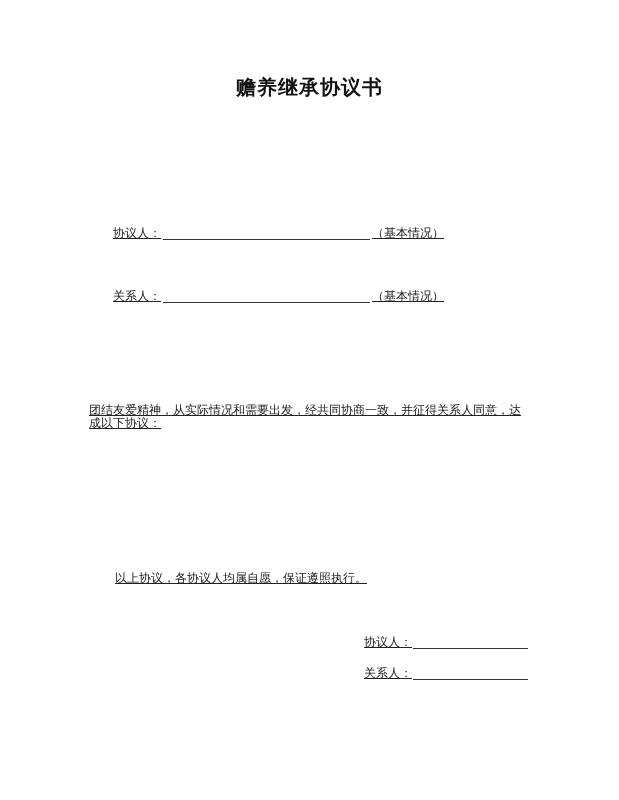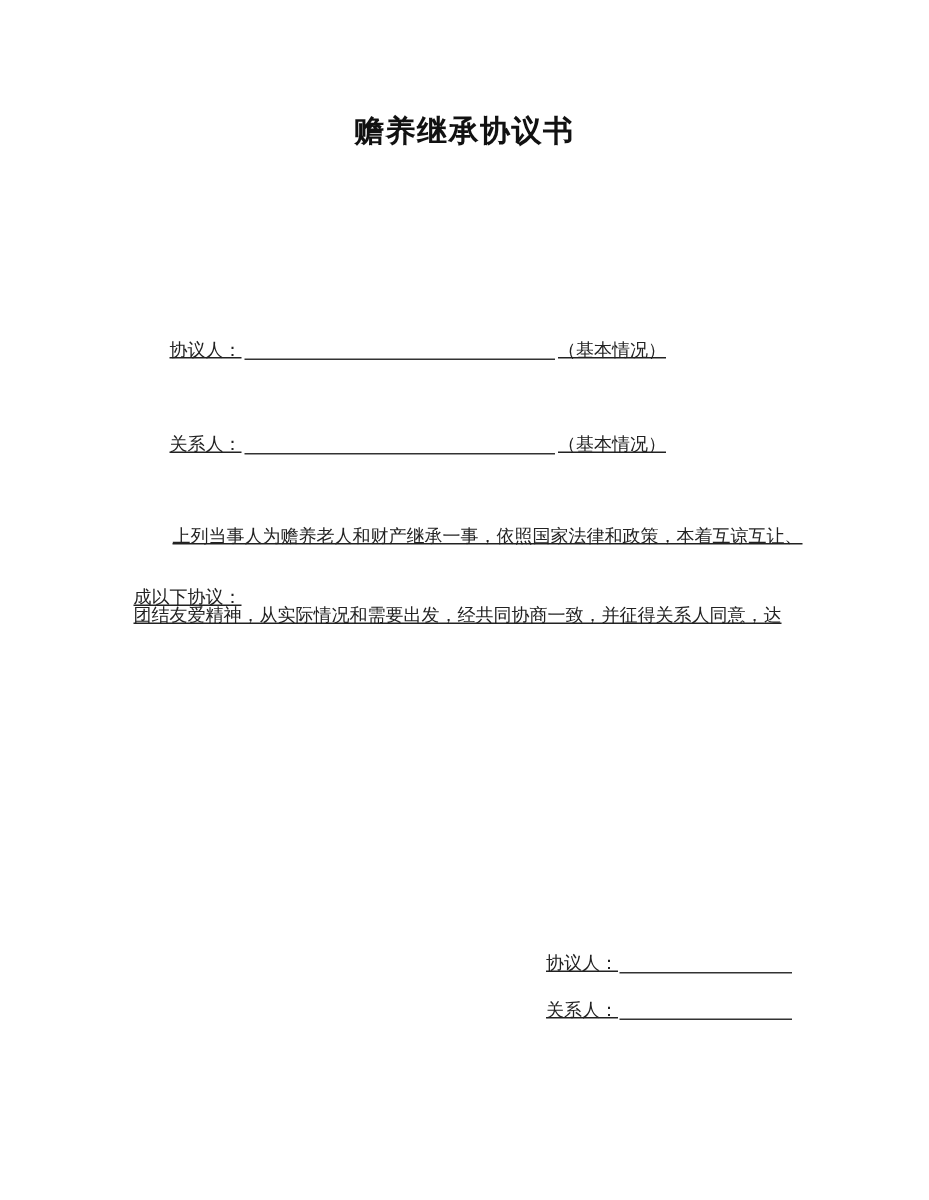--- a/index.html
+++ b/index.html
@@ -24,24 +24,24 @@
   <div class="title">赡养继承协议书</div>
 
   <div class="txt" style="left:113px; top:225px;">协议人：</div>
   <div class="uline" style="left:163px; top:239px; width:207px;"></div>
   <div class="txt" style="left:372px; top:225px;">（基本情况）</div>
 
   <div class="txt" style="left:113px; top:288px;">关系人：</div>
   <div class="uline" style="left:163px; top:302px; width:207px;"></div>
   <div class="txt" style="left:372px; top:288px;">（基本情况）</div>
 
-  <div class="txt" style="left:115px; top:349px;">上列当事人为赡养老人和财产继承一事，依照国家法律和政策，本着互谅互让、</div>
   <div class="txt" style="left:89px; top:402px;">团结友爱精神，从实际情况和需要出发，经共同协商一致，并征得关系人同意，达</div>
-  <div class="txt" style="left:89px; top:390px;text-align:right;">成以下协议：</div>
+  <div class="txt" style="left:89px; top:415px;text-align:right;">成以下协议：</div>
 
+  <div class="txt" style="left:115px; top:570px;">以上协议，各协议人均属自愿，保证遵照执行。</div>
 
   <div class="txt" style="left:364px; top:634px;">协议人：</div>
   <div class="uline" style="left:413px; top:648px; width:115px;"></div>
 
   <div class="txt" style="left:364px; top:665px;">关系人：</div>
   <div class="uline" style="left:413px; top:679px; width:115px;"></div>
 
 </div>
 
 </body></html>

